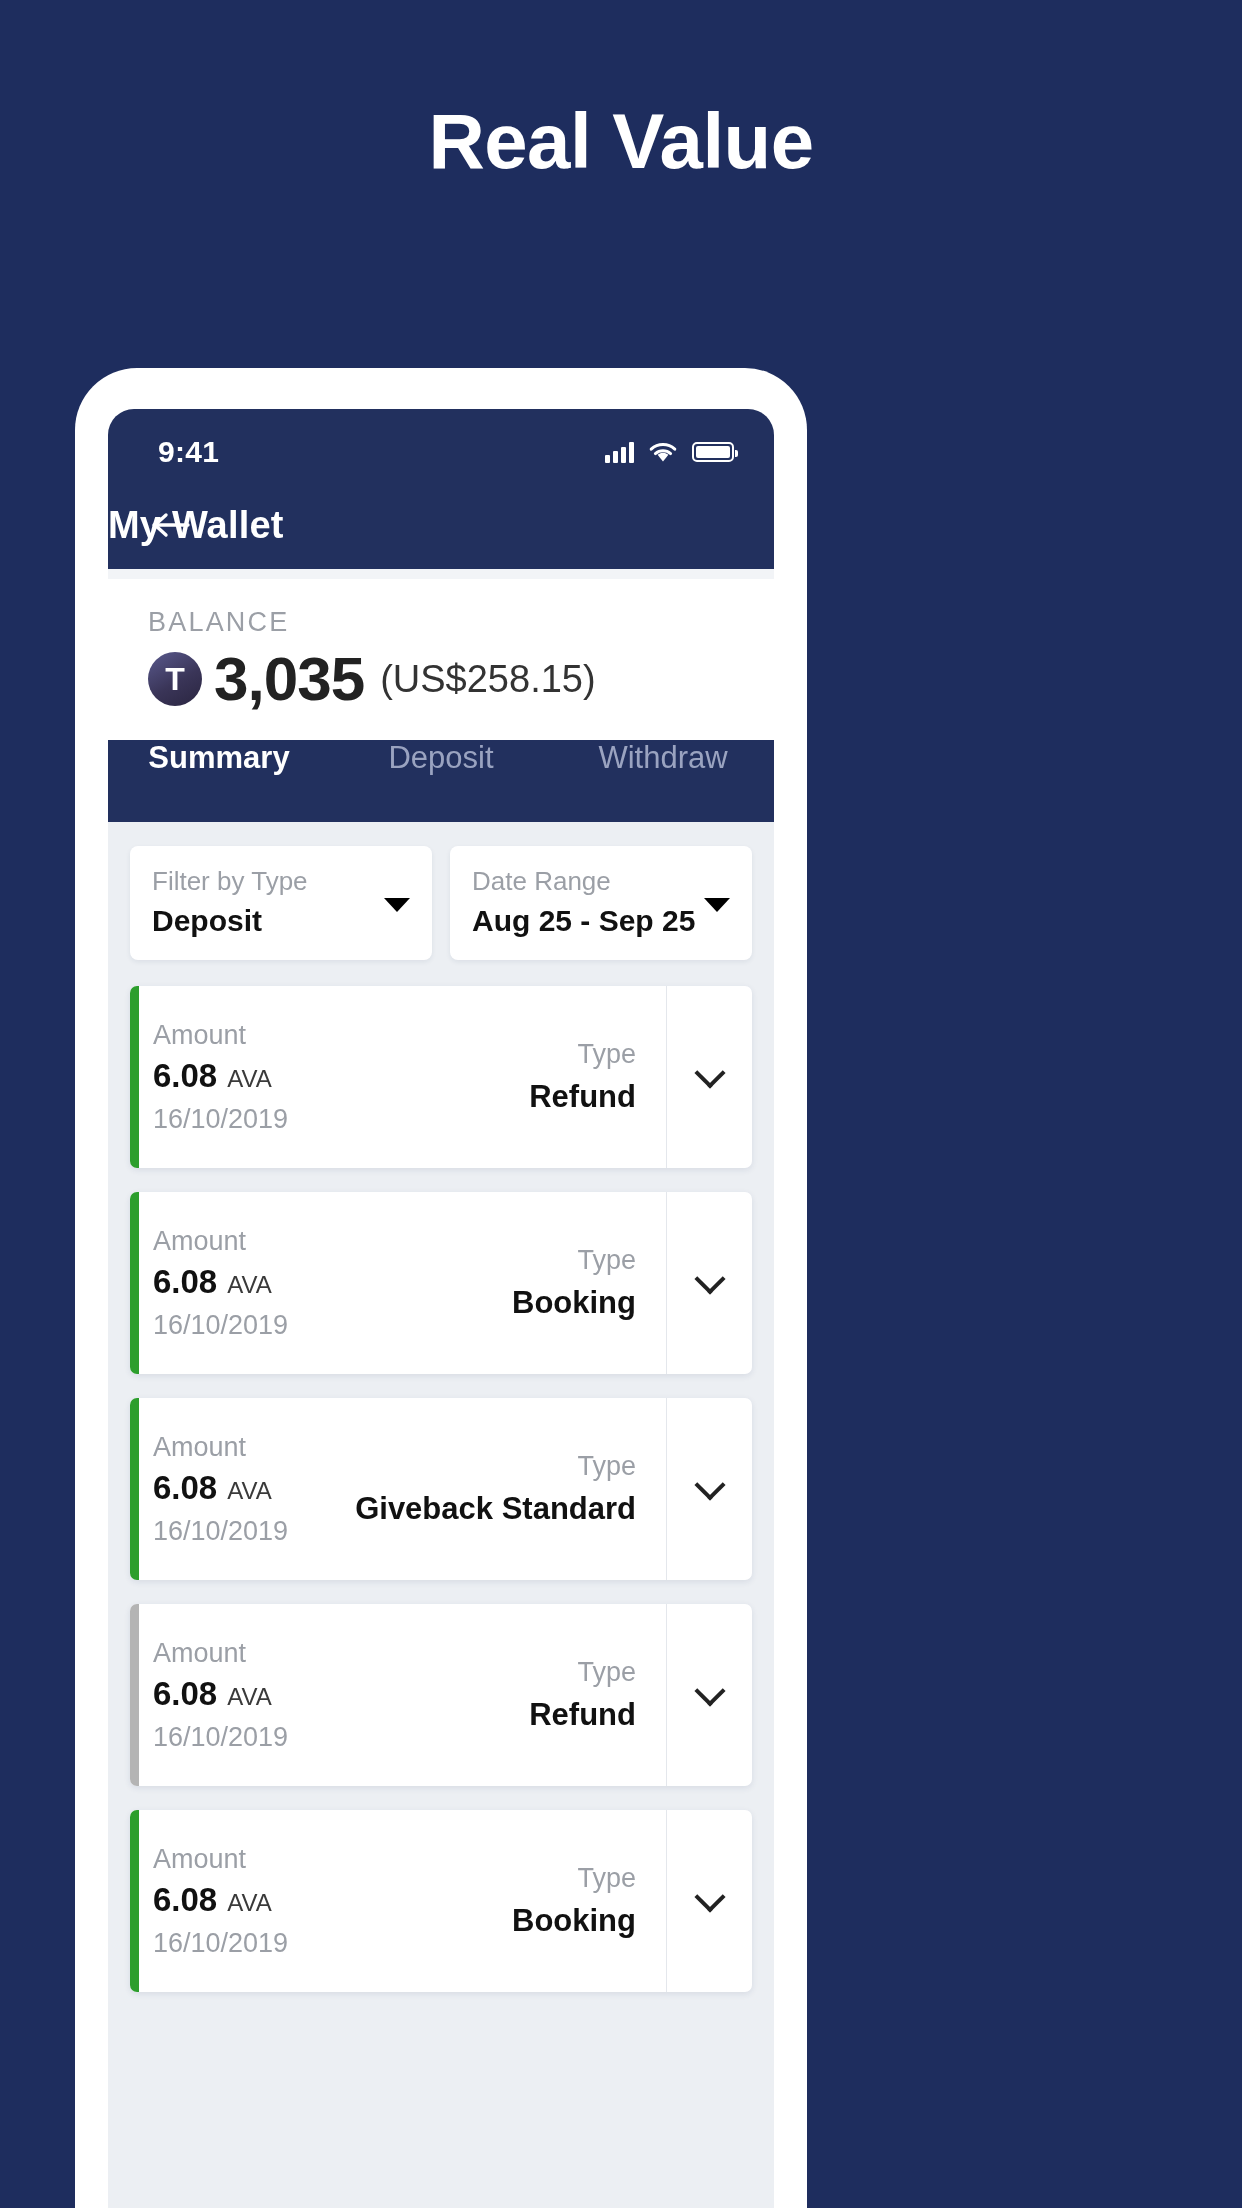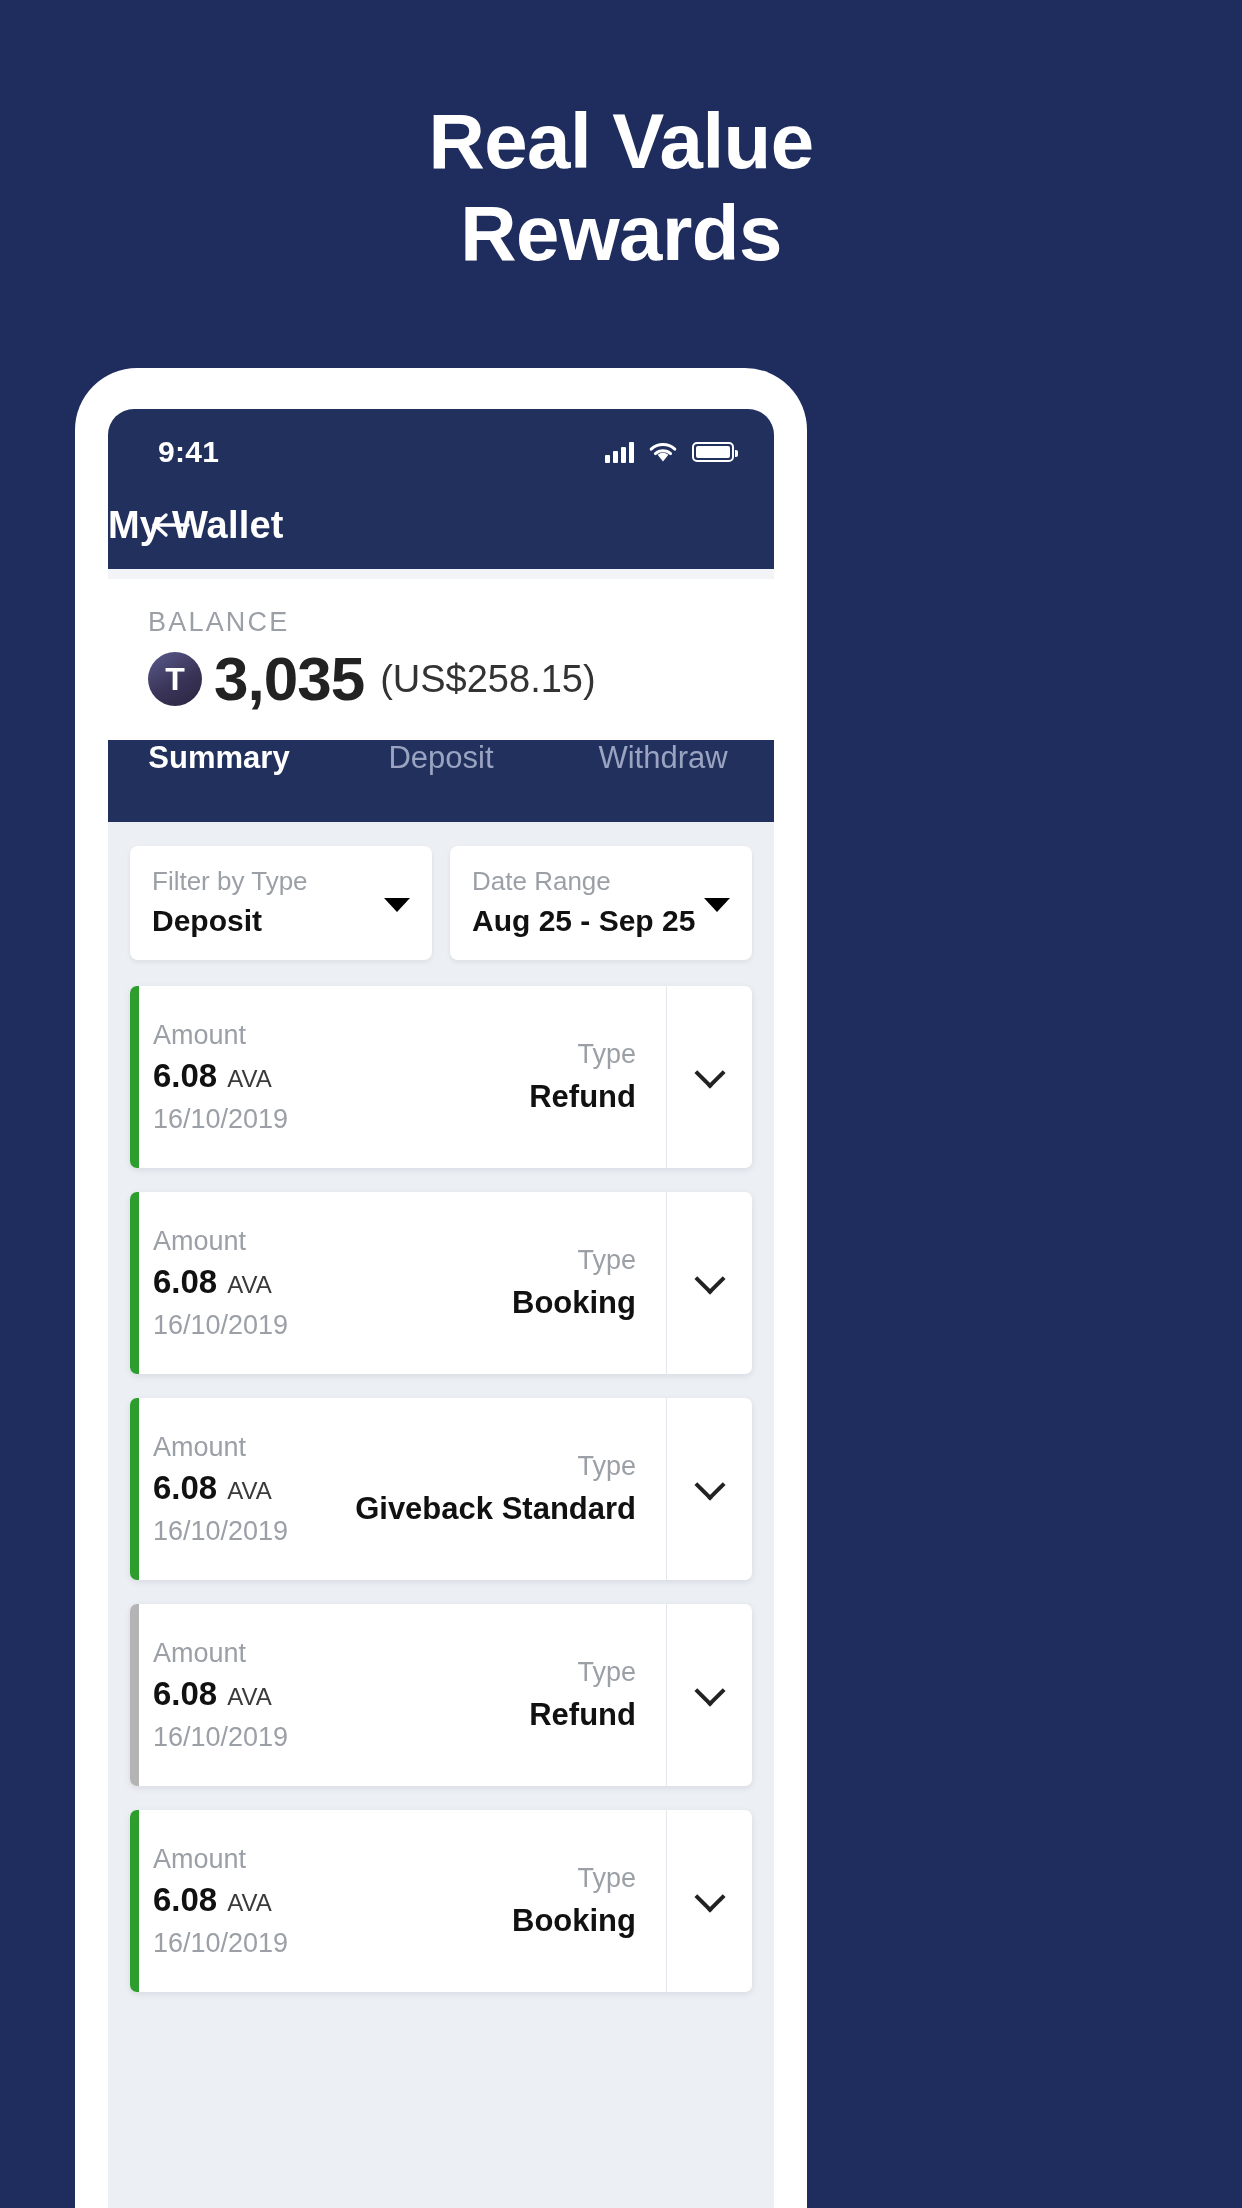--- a/index.html
+++ b/index.html
@@ -162,21 +162,20 @@
     transform:rotate(45deg); margin-top:-8px;
   }
 </style>
 </head>
 <body>
 
 <div class="page">
 
   <div class="headline">
     <span class="ln">Real Value</span>
-    <span class="ln">Rewards</span>
   </div>
 
   <div class="phone">
     <div class="screen">
 
       <div class="statusbar">
         <div class="clock">9:41</div>
         <div class="status-icons">
           <span class="signal">
             <i></i>

